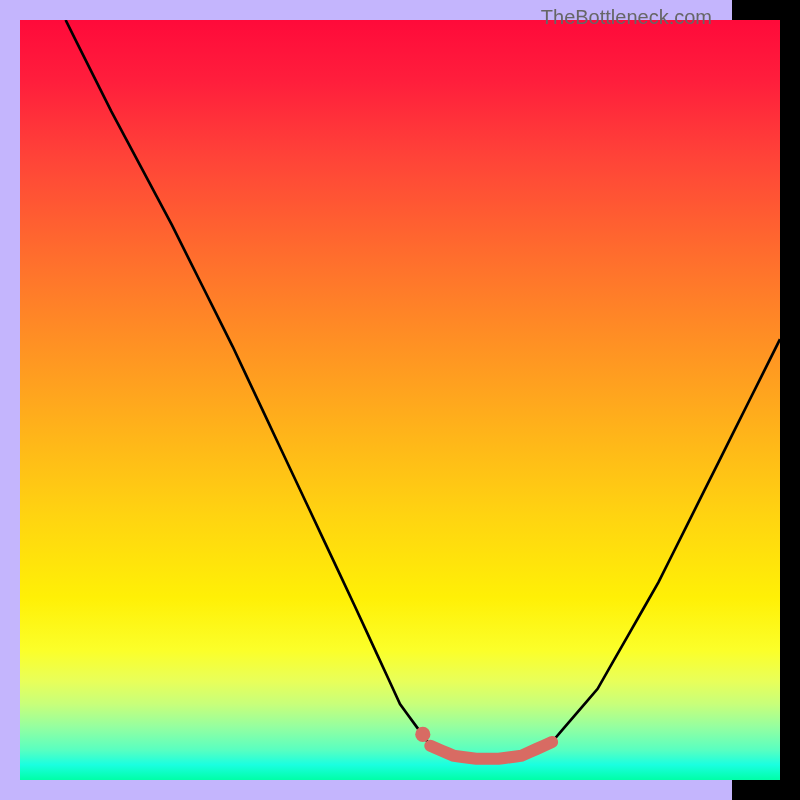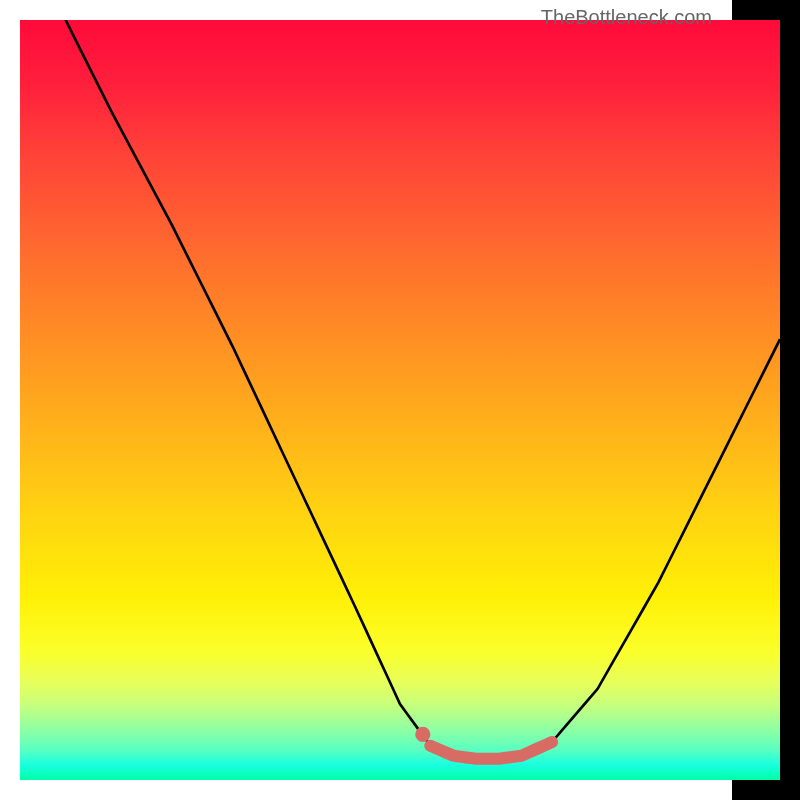--- a/index.html
+++ b/index.html
@@ -8,21 +8,21 @@
     width: 800px;
     height: 800px;
     background: #000;
     overflow: hidden;
     font-family: Arial, Helvetica, sans-serif;
   }
   .stage {
     position: relative;
     width: 732px;
     height: 800px;
-    background: #ffffff;
+    background: #c4b5fd;
   }
   .plot {
     position: absolute;
     left: 20px;
     top: 20px;
     width: 760px;
     height: 760px;
     overflow: hidden;
   }
   .gradient {

